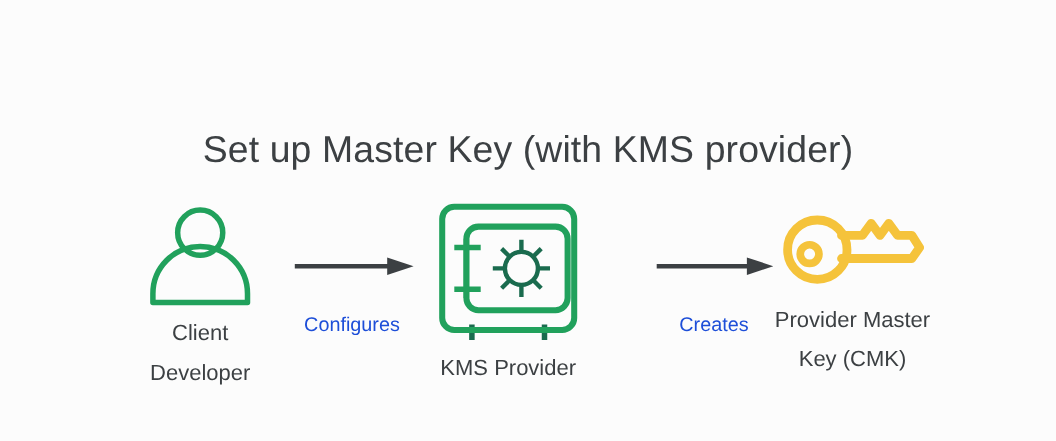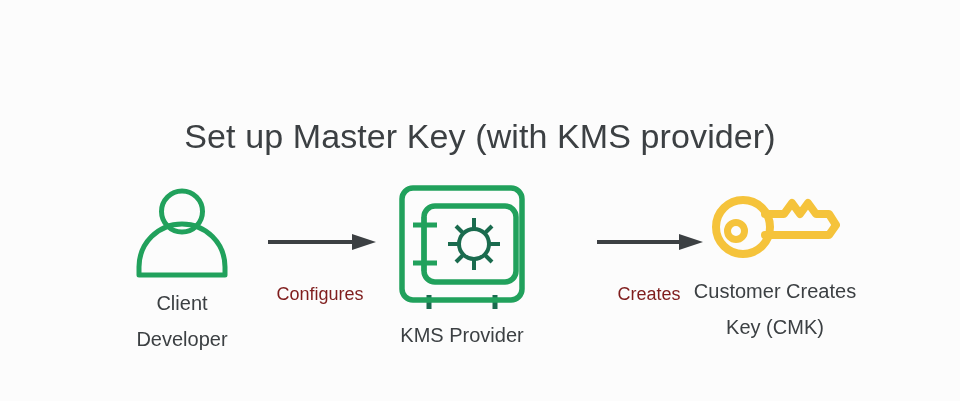--- a/index.html
+++ b/index.html
@@ -56,21 +56,21 @@
   #node-cmk      { left: 655px; top: 140px; width: 240px; }
 
   
   .connector {
     position: absolute;
     text-align: center;
   }
   .connector-label {
     font-size: 18px;
     line-height: 22px;
-    color: #7f1d1d;
+    color: #1d4ed8;
     margin-top: 26px;
     white-space: nowrap;
   }
   #edge-configures { left: 250px; top: 184px; width: 140px; }
   #edge-creates    { left: 584px; top: 184px; width: 130px; }
 </style>
 </head>
 <body>
 
 <div class="stage">
@@ -143,17 +143,17 @@
                  L90 27
                  L98 16
                  L106 27
                  L119 27
                  L126 38
                  L119 48
                  L55 48"></path>
       </g>
       <circle cx="26" cy="44" r="8.5" fill="none" stroke="#f5c33b" stroke-width="7"></circle>
     </svg>
-    <div class="node-label">Customer Creates
+    <div class="node-label">Provider Master
 Key (CMK)</div>
   </div>
 
 </div>
 
 </body></html>

